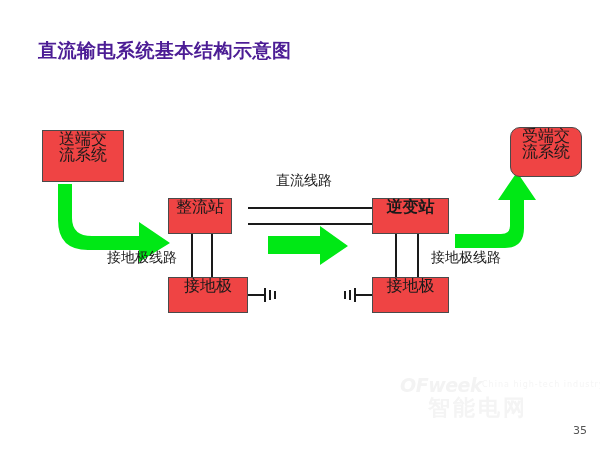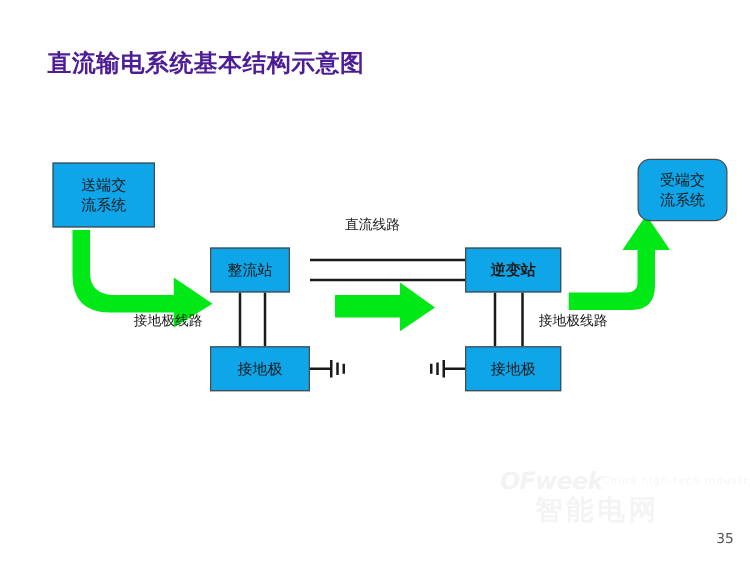--- a/index.html
+++ b/index.html
@@ -22,42 +22,41 @@
     font-size: 19px;
     font-weight: bold;
     color: #4c1d95;
     letter-spacing: 0.5px;
     white-space: nowrap;
   }
   .node-box {
     position: absolute;
     box-sizing: border-box;
     border: 1px solid #4a4a4a;
-    background: #0ea5e9;
+    background: #ef4444;
     color: #1a1a1a;
-    font-size: 12px;
+    font-size: 16px;
     line-height: 16px;
     text-align: center;
     display: flex;
     flex-direction: column;
     align-items: center;
-    justify-content: center;
     z-index: 6;
   }
   .node-box span { display: block; white-space: nowrap; }
   #box-send      { left: 42px;  top: 130px; width: 82px;  height: 52px; }
   #box-receive   { left: 510px; top: 127px; width: 72px;  height: 50px; border-radius: 10px; }
   #box-rectifier { left: 168px; top: 198px; width: 64px;  height: 36px; }
   #box-inverter  { left: 372px; top: 198px; width: 77px;  height: 36px; font-weight: bold; }
   #box-ground-l  { left: 168px; top: 277px; width: 80px;  height: 36px; }
   #box-ground-r  { left: 372px; top: 277px; width: 77px;  height: 36px; }
 
   .line-label {
     position: absolute;
-    font-size: 11px;
+    font-size: 14px;
     color: #1a1a1a;
     white-space: nowrap;
     z-index: 6;
   }
   #label-dc-line  { left: 276px; top: 172px; }
   #label-gnd-left { left: 107px; top: 249px; }
   #label-gnd-right{ left: 431px; top: 249px; }
 
   #wires { position: absolute; left: 0; top: 0; width: 600px; height: 450px; z-index: 4; }
   #arrows { position: absolute; left: 0; top: 0; width: 600px; height: 450px; z-index: 3; }

